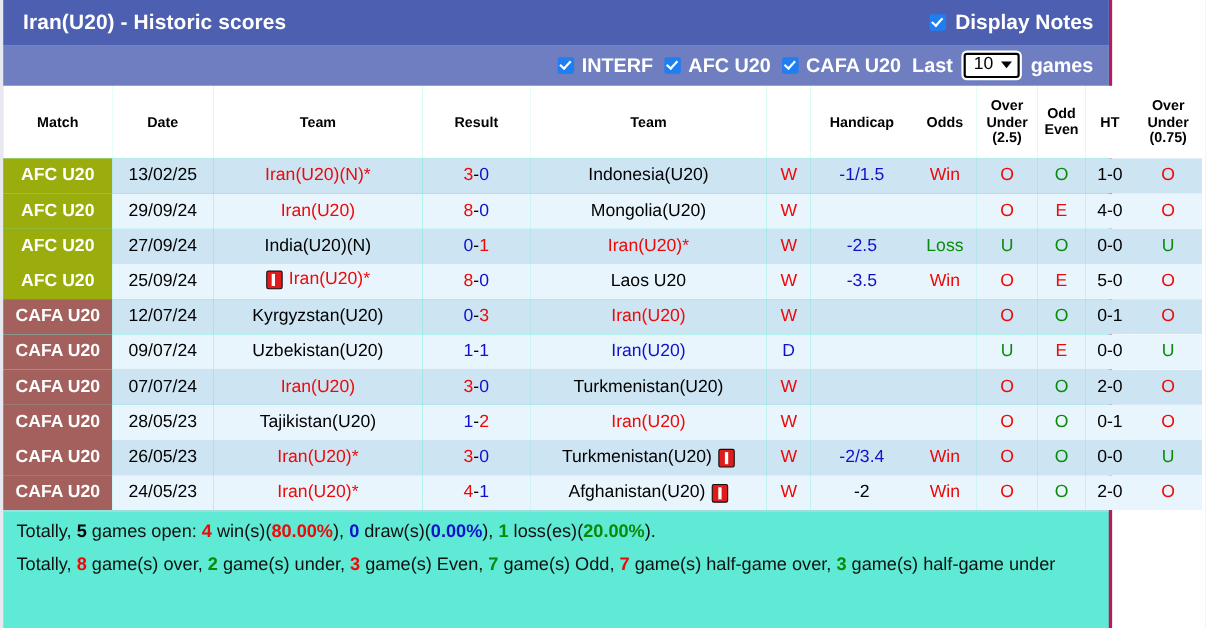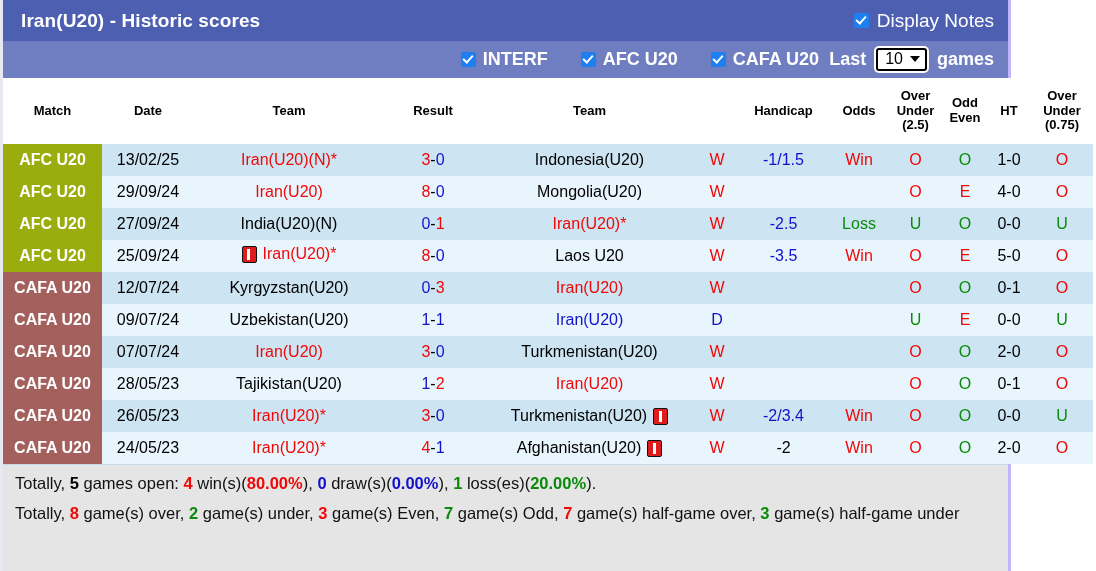--- a/index.html
+++ b/index.html
@@ -10,24 +10,24 @@
   body {
     font-family: "Liberation Sans", sans-serif;
     width: 1096px;
     height: 571px;
     overflow: hidden;
   }
   .app {
     width: 1011px;
     height: 571px;
     position: relative;
-    background: #e5e5e5;
+    background: #5eead4;
     box-sizing: border-box;
     border-left: 3px solid #e8e8f0;
-    border-right: 3px solid #c4b5fd;
+    border-right: 3px solid #be185d;
   }
 
   
   .titlebar {
     background: #4c5fb0;
     height: 41px;
     display: flex;
     align-items: center;
     justify-content: space-between;
     padding: 0 14px 0 18px;
@@ -40,39 +40,38 @@
     letter-spacing: 0.1px;
   }
   .notes-wrap {
     display: flex;
     align-items: center;
     gap: 8px;
   }
   .notes-label {
     color: #ffffff;
     font-size: 19px;
-    font-weight: normal;
+    font-weight: bold;
   }
 
   
   .filterbar {
     background: #6f7ec0;
     height: 37px;
     display: flex;
     align-items: center;
     justify-content: flex-end;
     padding: 0 14px 0 0;
     box-sizing: border-box;
     gap: 10px;
   }
   .filter-item {
     display: flex;
     align-items: center;
     gap: 7px;
-    margin-left: 23px;
   }
   .filter-label {
     color: #ffffff;
     font-size: 18px;
     font-weight: bold;
   }
   .last-label, .games-label {
     color: #ffffff;
     font-size: 18px;
     font-weight: bold;

